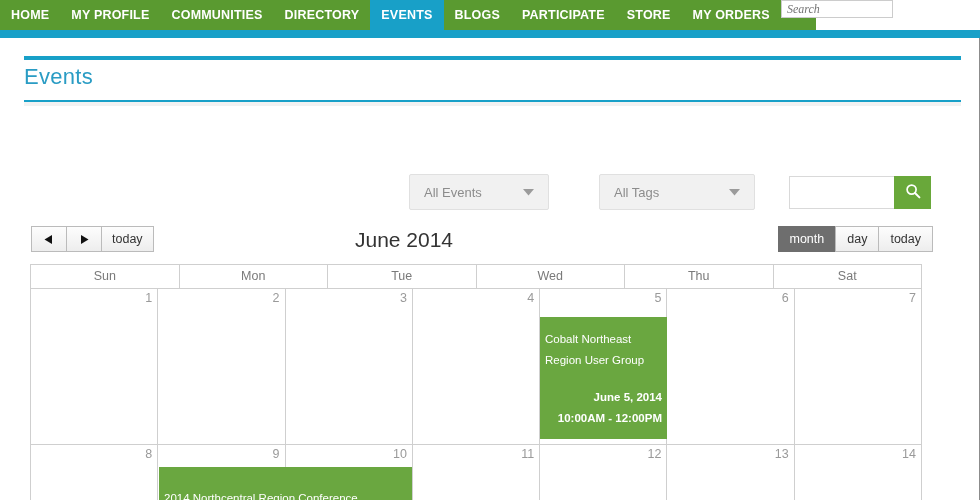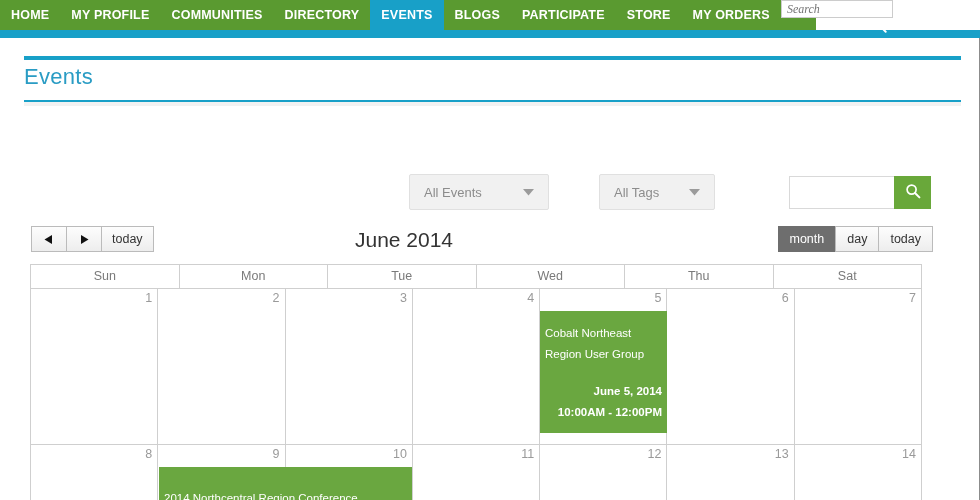--- a/index.html
+++ b/index.html
@@ -31,23 +31,22 @@
     letter-spacing: 0.2px;
     text-transform: uppercase;
     cursor: pointer;
     height: 30px;
   }
   .nav-item.active { background: #18a0c8; }
   #nav-spacer { flex: 1 1 auto; }
 
   #search-wrap {
     display: flex;
-    align-items: flex-end;
+    align-items: flex-start;
     margin-right: 8px;
-    flex-direction: column;
   }
   #search-input {
     width: 112px;
     height: 18px;
     border: 1px solid #cccccc;
     background: #ffffff;
     font-family: "Liberation Serif", serif;
     font-style: italic;
     font-size: 12px;
     color: #777777;
@@ -115,21 +114,21 @@
     flex: 1 1 auto;
     padding-left: 14px;
     font-size: 13px;
     color: #8c8c8c;
   }
   .dropdown .dd-arrow {
     padding-right: 14px;
     display: flex; align-items: center;
   }
   #dd-events { left: 409px; top: 136px; width: 140px; }
-  #dd-tags   { left: 599px; top: 136px; width: 116px; }
+  #dd-tags   { left: 599px; top: 136px; width: 156px; }
 
   #filter-search {
     position: absolute;
     left: 789px; top: 138px;
     width: 142px; height: 33px;
     display: flex;
   }
   #filter-search-input {
     width: 105px; height: 33px;
     border: 1px solid #d9d9d9;
@@ -247,21 +246,21 @@
     color: #ffffff;
     cursor: pointer;
     overflow: hidden;
     font-size: 11.5px;
     line-height: 21px;
     padding: 0 5px;
   }
   .event .ev-title { white-space: normal; }
   .event .ev-time { font-weight: bold; text-align: right; }
   #event-1 {
-    left: 509px; top: 22px;
+    left: 509px; top: 28px;
     width: 127px; height: 122px;
     padding-top: 12px;
   }
   #event-1 .ev-time { margin-top: 16px; display: block; }
   #event-2 {
     left: 128px; top: 22px;
     width: 253px; height: 62px;
     display: flex; align-items: center;
   }
 </style>

